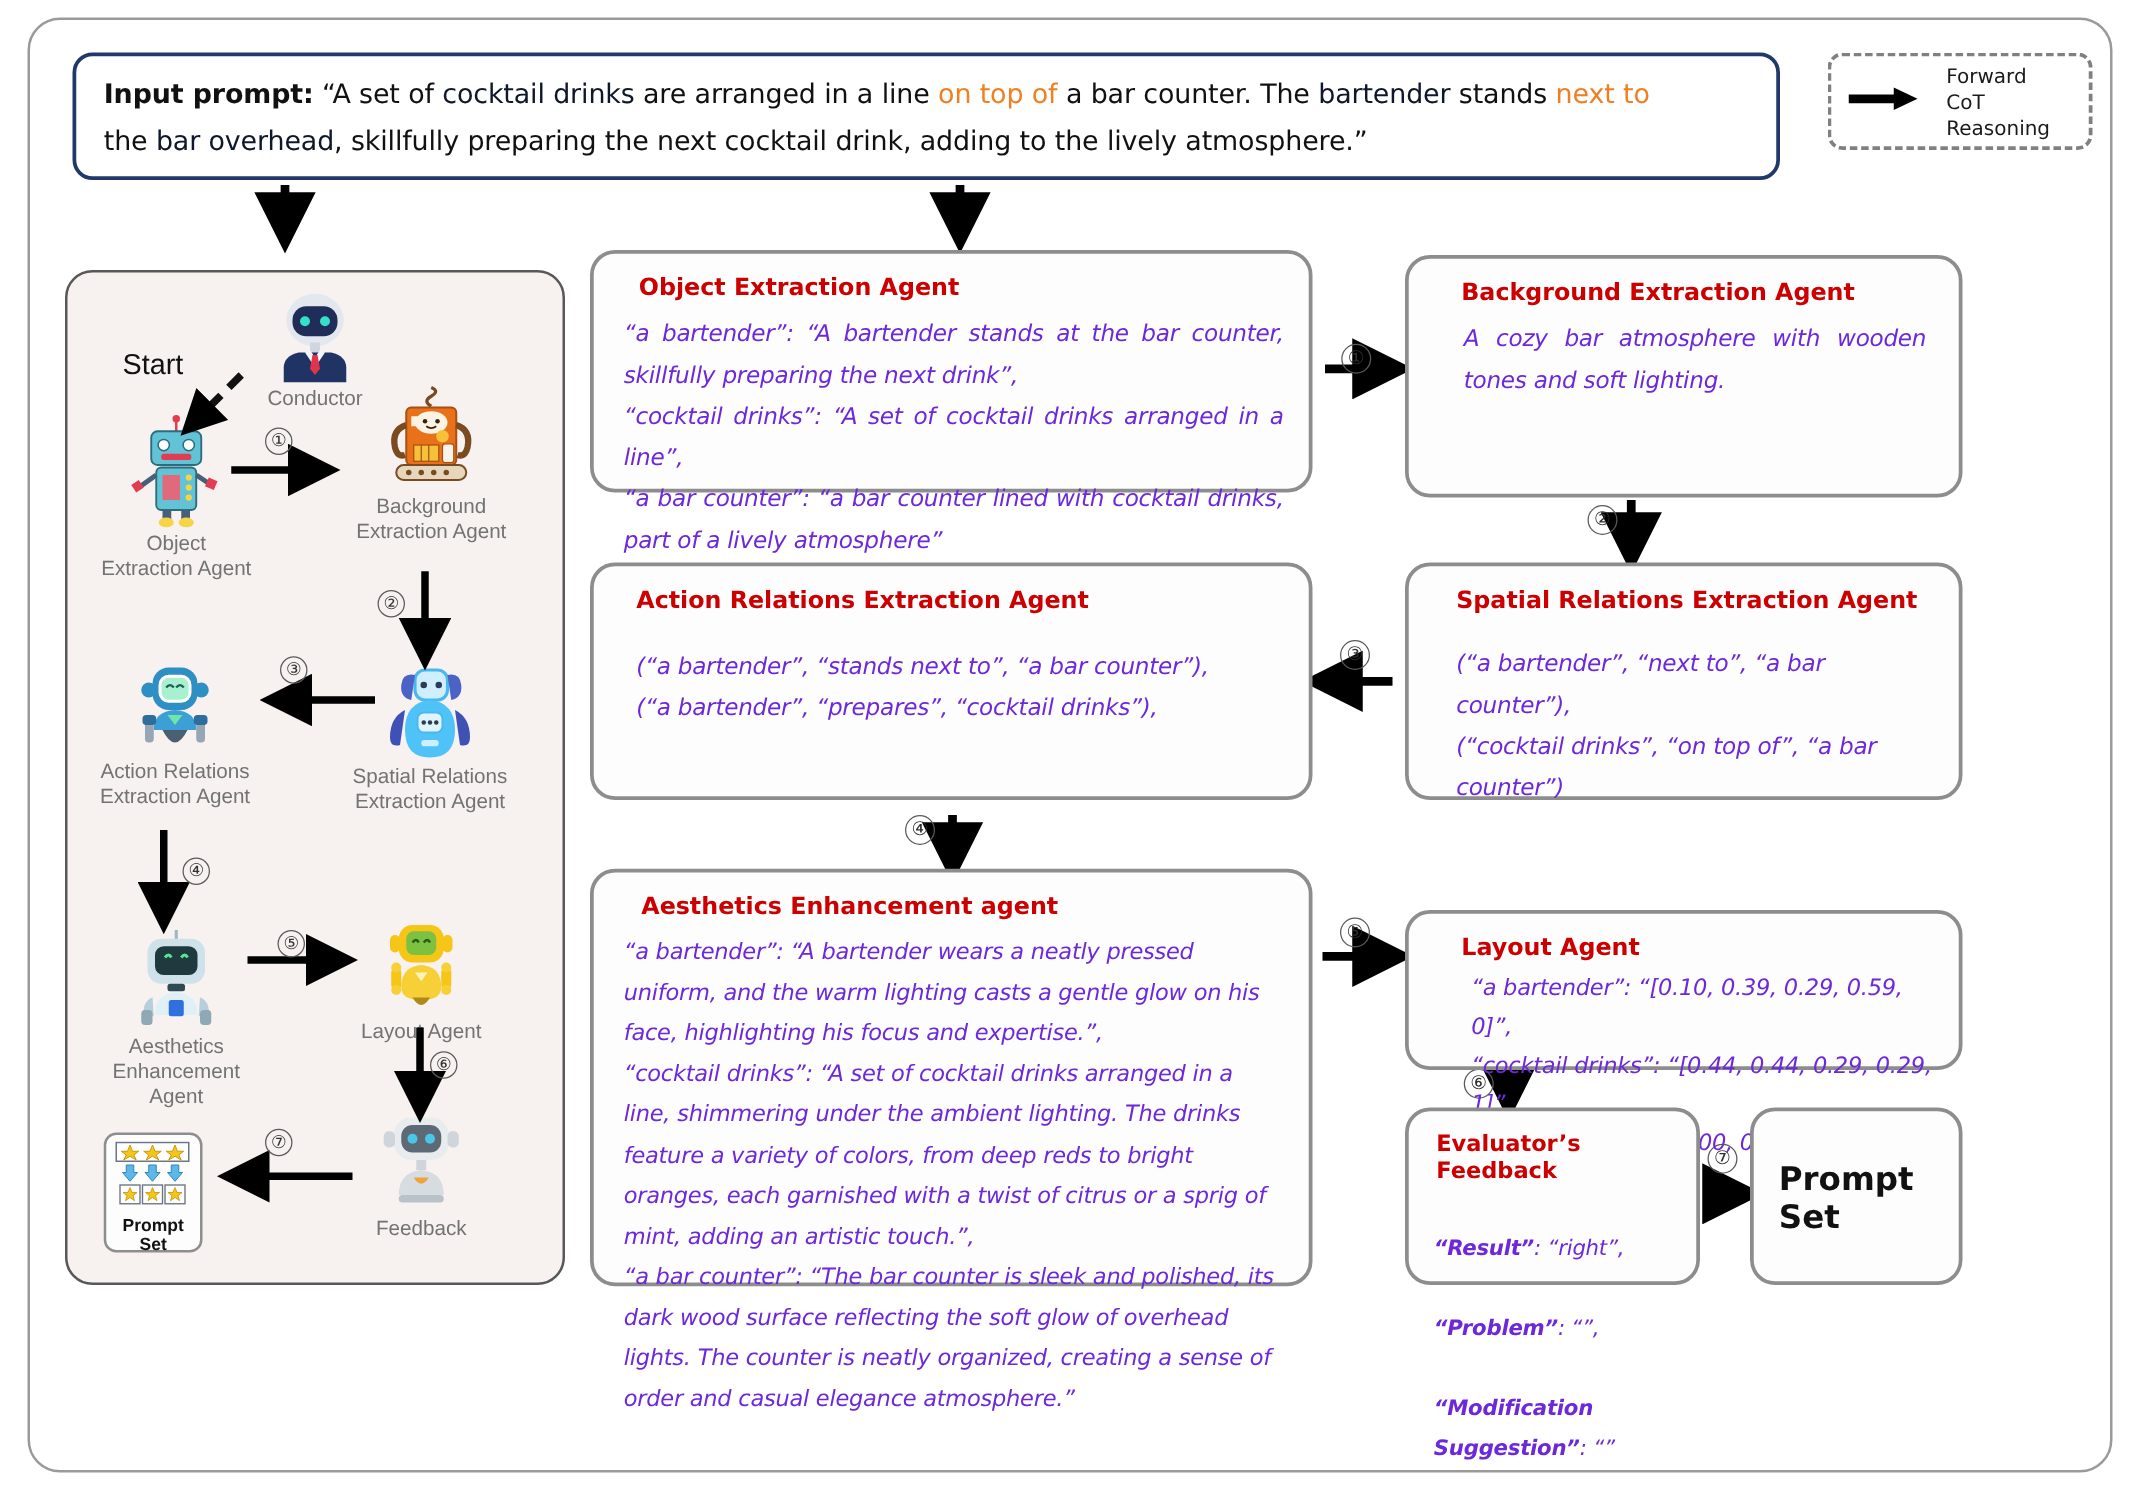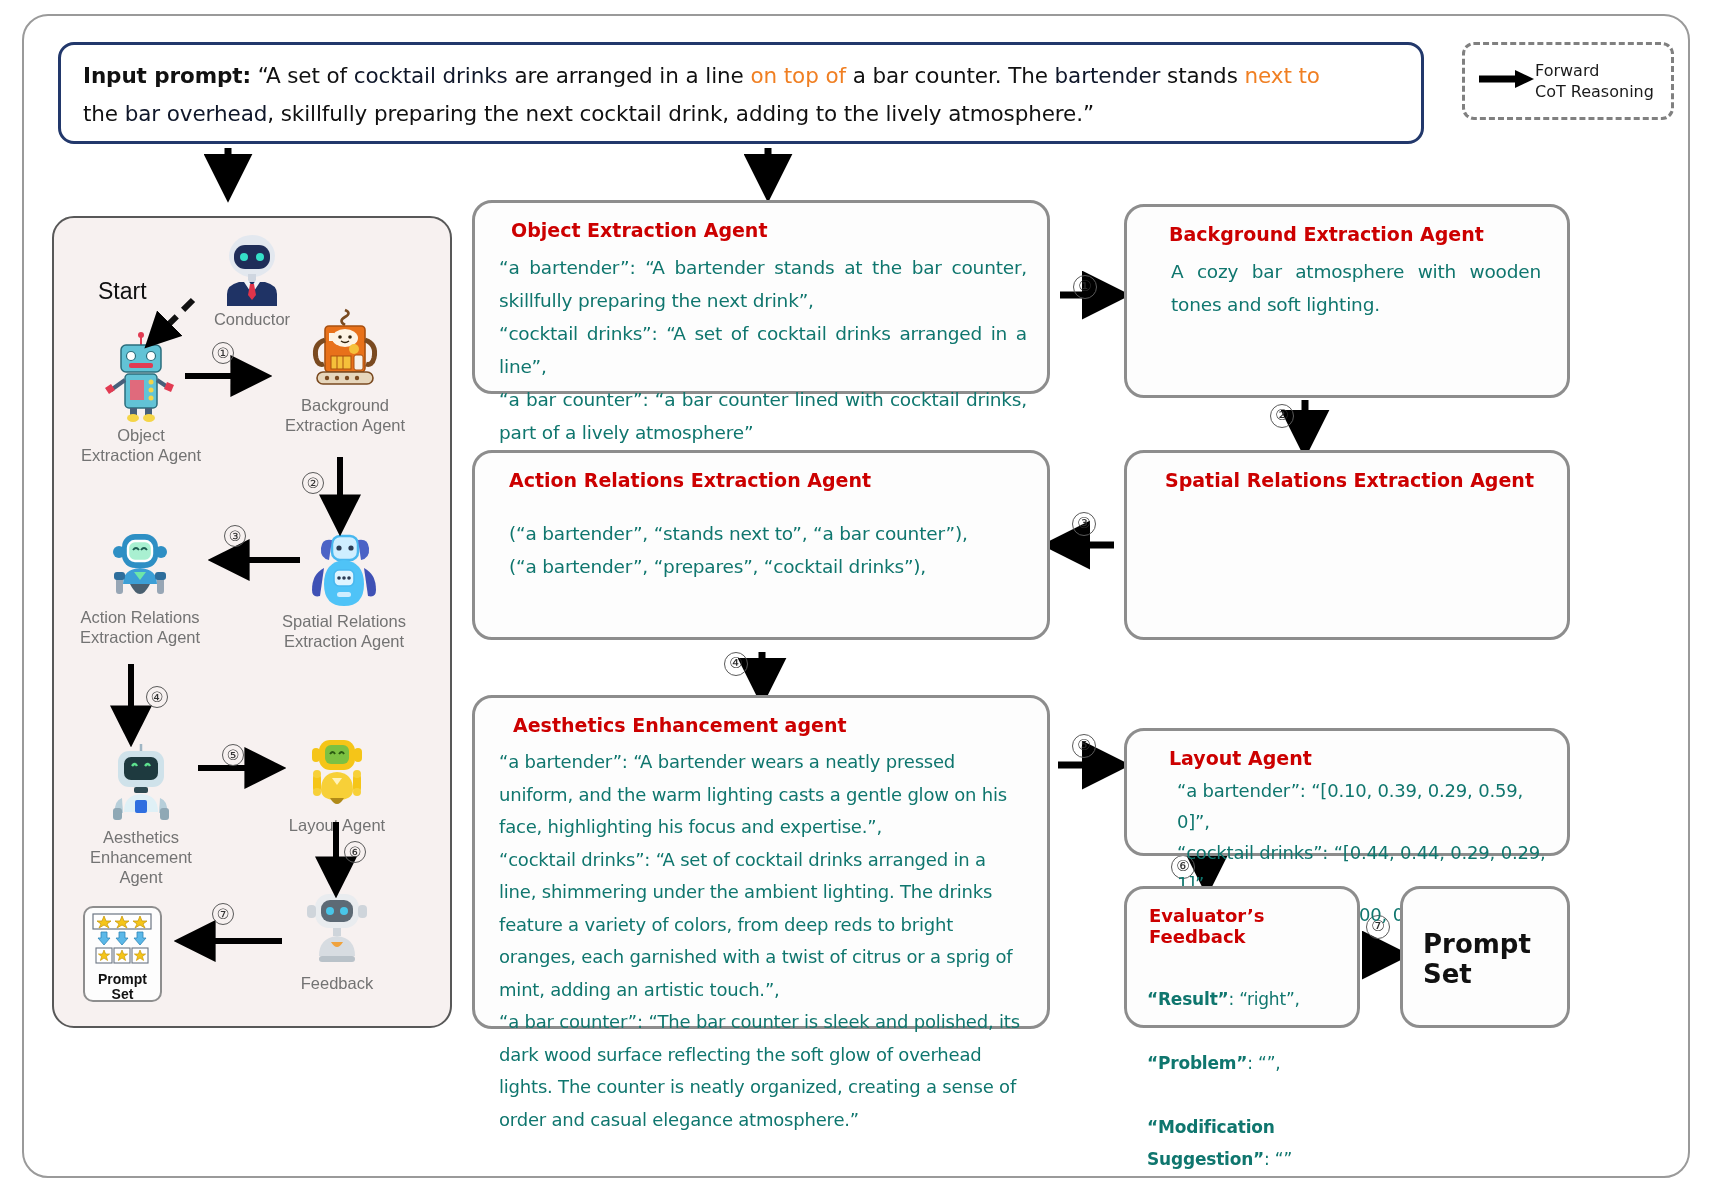--- a/index.html
+++ b/index.html
@@ -45,21 +45,21 @@
   
   #legend {
     position: absolute;
     left: 1462px; top: 42px;
     width: 212px; height: 78px;
     border: 3px dashed #808080;
     border-radius: 12px;
     background: #ffffff;
     display: flex;
     align-items: center;
-    gap: 0;
+    gap: 22px;
     padding-left: 12px;
   }
   #legend .legend-text {
     font-family: "DejaVu Sans", sans-serif;
     font-size: 16px;
     line-height: 21px;
     color: #1a1a1a;
   }
 
   
@@ -138,23 +138,24 @@
     font-family: "DejaVu Sans", sans-serif;
     font-weight: bold;
     font-size: 19px;
     color: #cc0000;
     margin: 2px 0 10px 10px;
   }
   .card-body {
     font-family: "DejaVu Sans", sans-serif;
     font-size: 18.5px;
     line-height: 33px;
-    color: #0f766e;
+    color: #6d28d9;
     white-space: pre-line;
     letter-spacing: -0.2px;
+    font-style: italic;
   }
   .card-body.just { text-align: justify; }
 
   #card-object   { left: 472px;  top: 200px;  width: 578px; height: 194px; }
   #card-bg       { left: 1124px; top: 204px;  width: 446px; height: 194px; }
   #card-action   { left: 472px;  top: 450px;  width: 578px; height: 190px; }
   #card-spatial  { left: 1124px; top: 450px;  width: 446px; height: 190px; }
   #card-aesth    { left: 472px;  top: 695px;  width: 578px; height: 334px; }
   #card-layout   { left: 1124px; top: 728px;  width: 446px; height: 128px; }
   #card-eval     { left: 1124px; top: 886px;  width: 236px; height: 142px; }
@@ -477,20 +478,22 @@
 </div>
 
 <div id="card-action" class="card">
   <div class="card-title">Action Relations Extraction Agent</div>
   <div class="card-body" style="margin-top:26px;">(“a bartender”, “stands next to”, “a bar counter”),
  (“a bartender”, “prepares”, “cocktail drinks”),</div>
 </div>
 
 <div id="card-spatial" class="card">
   <div class="card-title">Spatial Relations Extraction  Agent</div>
+  <div class="card-body" style="margin-top:24px;">(“a bartender”, “next to”, “a bar counter”),
+(“cocktail drinks”, “on top of”, “a bar counter”)</div>
 </div>
 
 <div id="card-aesth" class="card">
   <div class="card-title">Aesthetics Enhancement agent</div>
   <div class="card-body">“a bartender”: “A bartender wears a neatly pressed uniform, and the warm lighting casts a gentle glow on his face, highlighting his focus and expertise.”,
 “cocktail drinks”: “A set of cocktail drinks arranged in a line, shimmering under the ambient lighting. The drinks feature a variety of colors, from deep reds to bright oranges, each garnished with a twist of citrus or a sprig of mint, adding an artistic touch.”,
 “a bar counter”: “The bar counter is sleek and polished, its dark wood surface reflecting the soft glow of overhead lights. The counter is neatly organized, creating a sense of order and casual elegance atmosphere.”</div>
 </div>
 
 <div id="card-layout" class="card">

